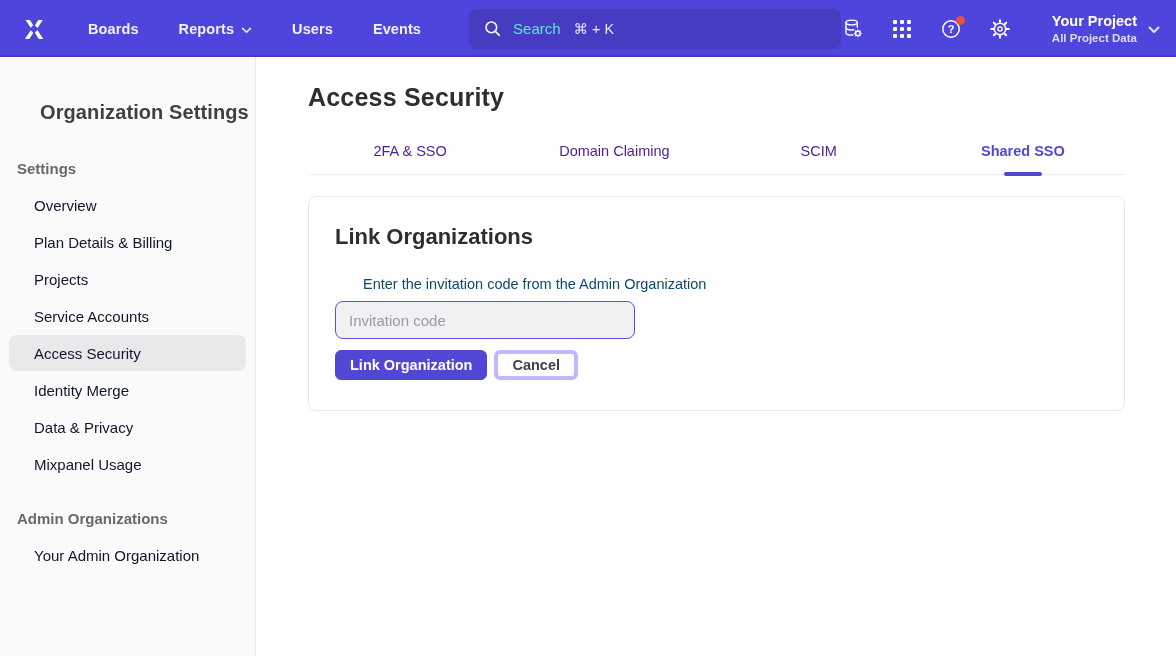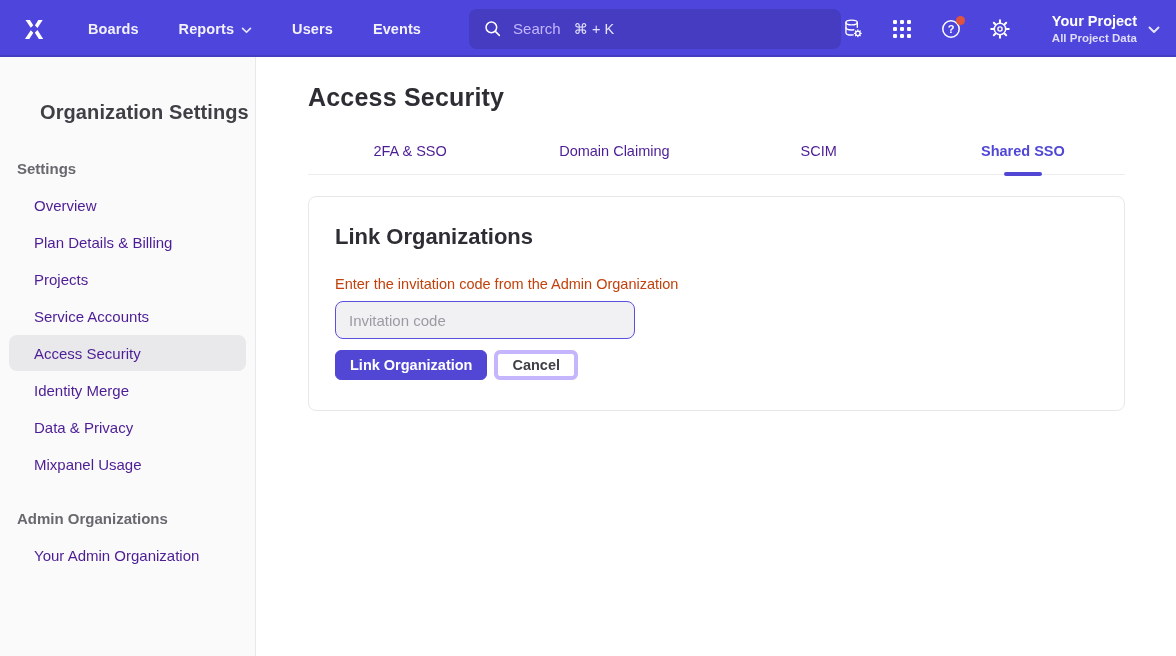--- a/index.html
+++ b/index.html
@@ -38,21 +38,21 @@
     height: 40px;
     background: #453cc2;
     border-radius: 8px;
     display: flex;
     align-items: center;
     padding: 0 14px;
     gap: 11px;
     cursor: text;
     color: #ffffff;
   }
-  .search-box .search-text { font-size: 15px; color: #c4b5fd; }
+  .search-box .search-text { font-size: 15px; color: #5eead4; }
   .search-box .search-shortcut { font-size: 14.5px; color: #e4e2fa; margin-left: 2px; }
   .nav-right { margin-left: auto; display: flex; align-items: center; gap: 27px; }
   .nav-icon-btn { position: relative; width: 22px; height: 22px; display: flex; align-items: center; justify-content: center; cursor: pointer; }
   .badge-dot {
     position: absolute; top: -2px; right: -3px;
     width: 9px; height: 9px; border-radius: 50%;
     background: #e0543f;
   }
   .apps-grid { display: grid; grid-template-columns: repeat(3, 4px); grid-template-rows: repeat(3, 4px); gap: 3px; }
   .apps-grid span { width: 4px; height: 4px; background: #ffffff; border-radius: 1.2px; }
@@ -87,21 +87,21 @@
     margin-top: 36px;
     margin-bottom: 10px;
   }
   .sidebar-item {
     height: 36px;
     margin: 1px 9px;
     display: flex;
     align-items: center;
     padding-left: 25px;
     font-size: 15px;
-    color: #4c1d95;
+    color: #0f172a;
     border-radius: 8px;
     cursor: pointer;
     white-space: nowrap;
   }
   .sidebar-item.active { background: #e9e9eb; }
 
   
   .main { flex: 1; padding: 0 51px 0 52px; }
   .page-title {
     margin-top: 26px;
@@ -143,21 +143,22 @@
     padding: 27px 26px 30px 26px;
   }
   .card-title {
     font-size: 22px;
     font-weight: 700;
     color: #2d2d34;
   }
   .card-desc {
     margin-top: 26px;
     font-size: 14.5px;
-    color: #c2410c;
+    color: #0c4a6e;
+    margin-left: 28px;
   }
   .invitation-input {
     display: block;
     margin-top: 9px;
     width: 300px;
     height: 38px;
     background: #f1f1f3;
     border: 1px solid #5a50dd;
     border-radius: 8px;
     padding: 0 13px;

